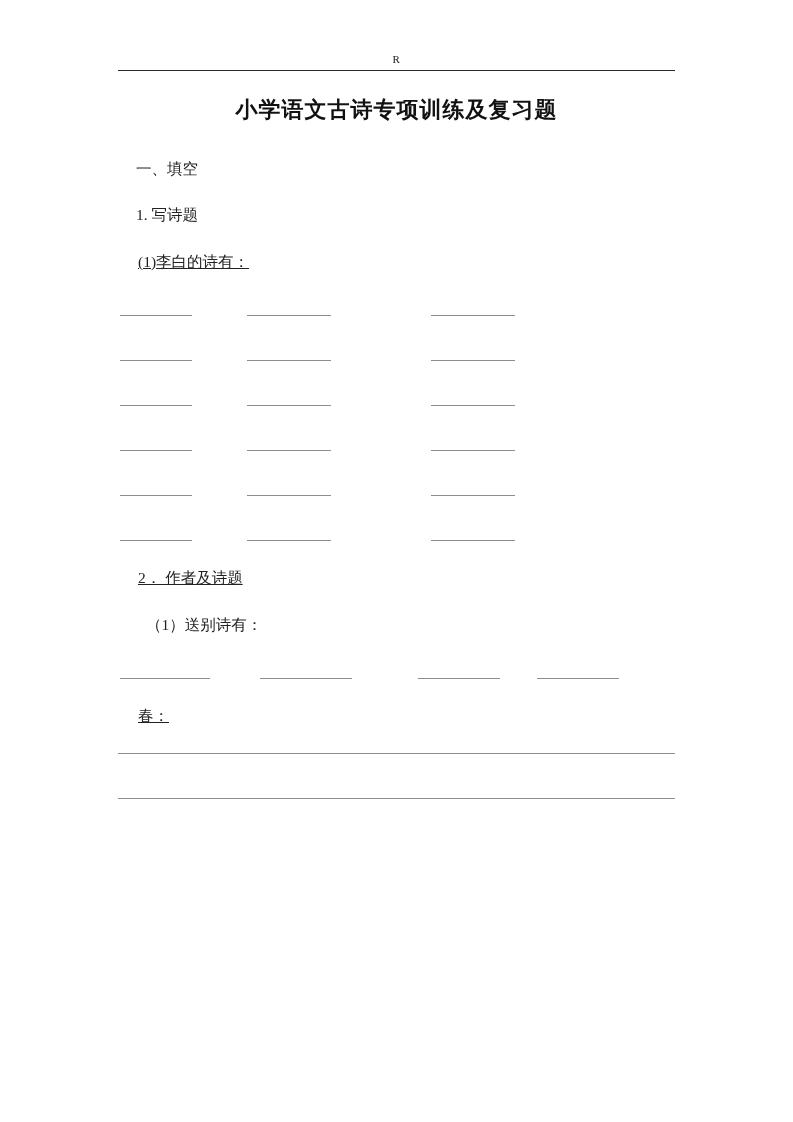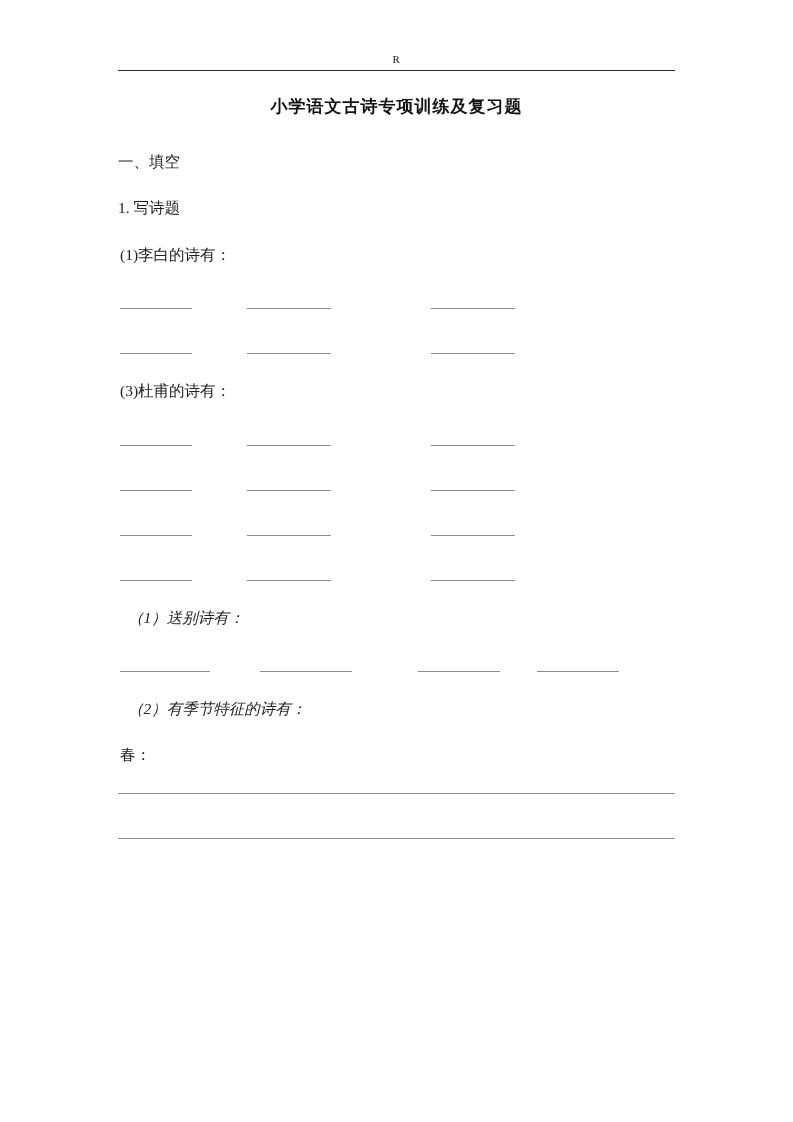--- a/index.html
+++ b/index.html
@@ -47,35 +47,35 @@
   
   .content {
     position: absolute;
     left: 118px;
     top: 95px;
     width: 557px;
   }
   .doc-title {
     font-family: Liberation Sans, sans-serif;
     font-weight: bold;
-    font-size: 17px;
+    font-size: 22px;
     text-align: center;
     letter-spacing: 1px;
     margin: 0 0 34px 0;
     color: #111;
   }
   .para {
     font-size: 15.5px;
     line-height: 1.25;
     color: #222;
-    margin: 0 0 27px 0;
+    margin: 0 0 27px 18px;
     font-family: "Liberation Serif", "DejaVu Serif", serif;
   }
-  .para.indent-sm { padding-left: 2px; }
-  .para.indent-md { padding-left: 10px; font-style: italic; }
+  .para.indent-sm { padding-left: 2px; text-decoration: underline; }
+  .para.indent-md { padding-left: 10px; }
 
   
   .blank-row {
     display: flex;
     margin: 0 0 27px 0;
     height: 18px;
     align-items: flex-end;
   }
   .blank-row .blank {
     border-bottom: 1px solid #8d8d8d;
@@ -123,21 +123,20 @@
       <span class="blank b2"></span>
       <span class="blank b3"></span>
     </div>
 
     <div class="blank-row triple">
       <span class="blank b1"></span>
       <span class="blank b2"></span>
       <span class="blank b3"></span>
     </div>
 
-    <p class="para indent-sm">(3)杜甫的诗有：</p>
     <div class="blank-row triple">
       <span class="blank b1"></span>
       <span class="blank b2"></span>
       <span class="blank b3"></span>
     </div>
 
     <div class="blank-row triple">
       <span class="blank b1"></span>
       <span class="blank b2"></span>
       <span class="blank b3"></span>
@@ -148,30 +147,30 @@
       <span class="blank b2"></span>
       <span class="blank b3"></span>
     </div>
 
     <div class="blank-row triple">
       <span class="blank b1"></span>
       <span class="blank b2"></span>
       <span class="blank b3"></span>
     </div>
 
+    <p class="para indent-sm">2． 作者及诗题</p>
 
     <p class="para indent-md">（1）送别诗有：</p>
     <div class="blank-row quad">
       <span class="blank q1"></span>
       <span class="blank q2"></span>
       <span class="blank q3"></span>
       <span class="blank q4"></span>
     </div>
 
-    <p class="para indent-md">（2）有季节特征的诗有：</p>
 
     <p class="para indent-sm">春：</p>
 
     <div class="full-rule first"></div>
     <div class="full-rule"></div>
 
   </div>
 </div>
 
 </body></html>

